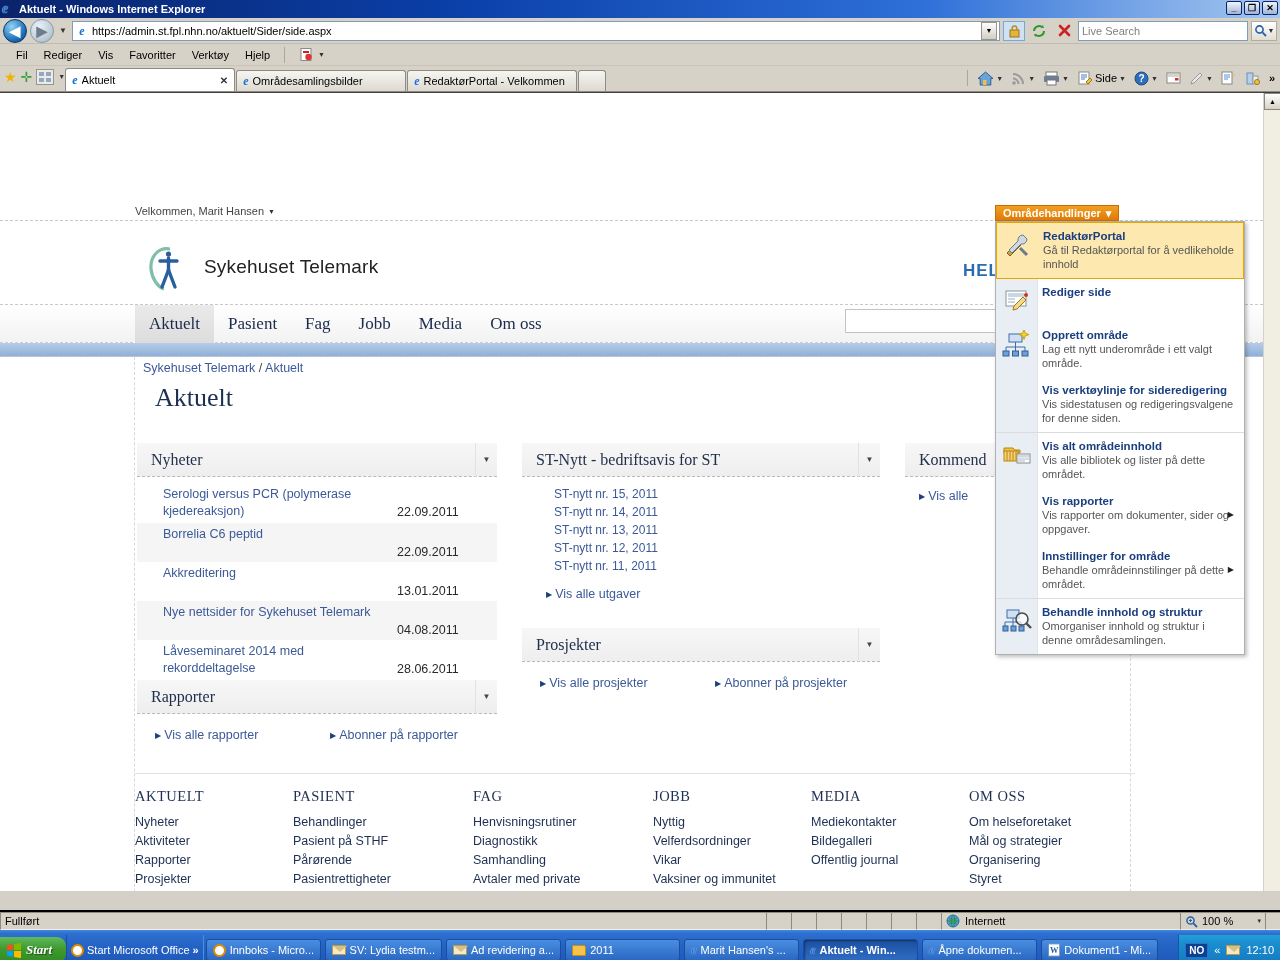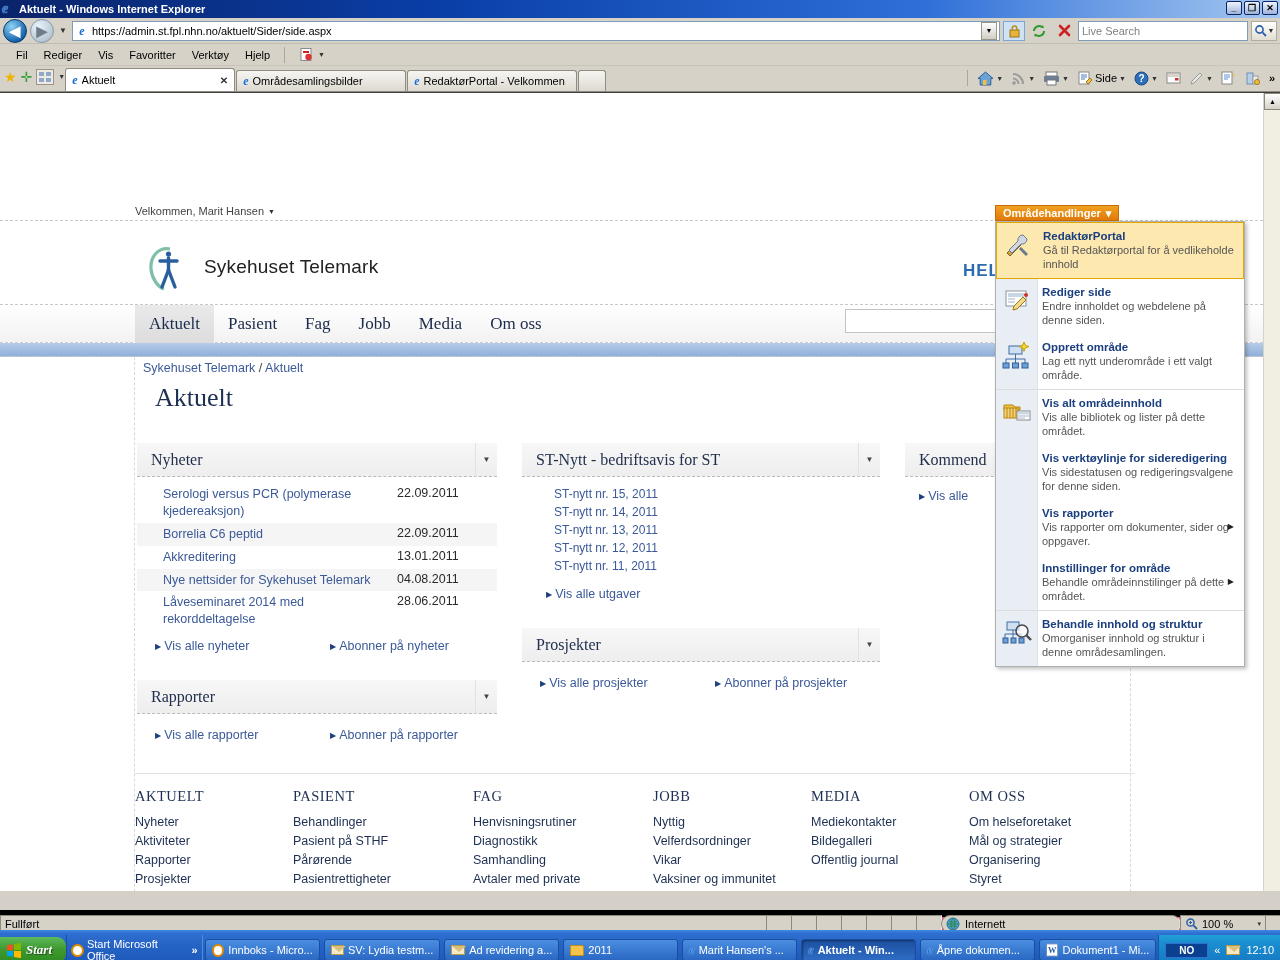--- a/index.html
+++ b/index.html
@@ -180,21 +180,21 @@
   .wp-menu{
     width:22px;height:34px;border-left:1px solid #e2e2e2;display:flex;
     align-items:center;justify-content:center;font-size:8px;color:#444;
   }
   .wp-body{padding:6px 0 4px 0;}
   .nrow{
     display:flex;align-items:flex-start;padding:3px 8px 3px 26px;font-size:12.5px;
   }
   .nrow.alt{background:#f5f5f5;}
   .nrow .t{flex:1;color:#3b5998;line-height:1.35;padding-right:8px;}
-  .nrow .d{width:92px;color:#2a2a2a;}
+  .nrow .d{width:92px;color:#2a2a2a;margin-top:19px;}
   .linkrow{display:flex;padding:8px 8px 2px 18px;font-size:12.5px;gap:0;}
   .lk{color:#3b5998;display:flex;align-items:center;gap:3px;}
   .lk .bullet{font-size:8px;color:#1d3f7d;}
   .lk.w1{width:175px;}
   .stlist{padding:8px 0 4px 0;}
   .stitem{font-size:12px;color:#3b5998;padding:2px 0 2px 32px;}
   
   .footerwrap{
     position:absolute;left:135px;top:680px;width:1000px;
     border-top:1px solid #e2e2e2;padding-top:14px;display:flex;gap:0;
@@ -235,21 +235,21 @@
   .sa-item.hl{background:#fde8b0;border:1px solid #e0a800;}
   .sa-item.sepabove{border-top:1px solid #dcdcdc;}
   .sa-ico{width:42px;min-width:42px;display:flex;align-items:flex-start;justify-content:center;padding-top:2px;}
   .sa-txt{flex:1;padding-left:4px;position:relative;}
   .sa-t{font-size:11.5px;font-weight:bold;color:#1a3e7e;line-height:14px;}
   .sa-d{font-size:11px;color:#555;line-height:13.5px;margin-top:1px;}
   .sa-arrow{position:absolute;right:2px;top:16px;font-size:8px;color:#222;}
   
   .statusbar{
     position:absolute;left:0;top:910px;width:1280px;height:20px;background:#ec4899;
-    border-top:7px solid #000000;display:flex;align-items:center;font-size:11px;
+    border-top:2px solid #000000;display:flex;align-items:center;font-size:11px;
   }
   .sb-cell{height:18px;border:1px solid #a8a494;border-top-color:#8f8b7c;
     border-left-color:#8f8b7c;border-right-color:#f0eee6;border-bottom-color:#f0eee6;
     display:flex;align-items:center;padding:0 4px;margin-right:-1px;background:#d6d2c8;}
   
   .taskbar{
     position:absolute;left:0;top:930px;width:1280px;height:40px;
     background:linear-gradient(to bottom,#3f8ae2 0%,#2f6fd0 8%,#2463c4 40%,#1d57b8 88%,#17499e 100%);
     display:flex;align-items:center;
   }
@@ -271,21 +271,21 @@
     border:1px solid #1a4fa0;border-radius:3px;overflow:hidden;white-space:nowrap;
   }
   .tb-task.active{background:linear-gradient(to bottom,#1c4f9e,#2e6cc4);font-weight:bold;
     box-shadow:inset 1px 1px 2px rgba(0,0,0,.4);}
   .tray{
     margin-left:auto;height:30px;display:flex;align-items:center;gap:6px;padding:0 6px;
     background:linear-gradient(to bottom,#21a0d8 0%,#1a8fd0 25%,#1577c0 100%);
     border-left:1px solid #0f5aa0;color:#fff;font-size:11px;
   }
   .langbox{
-    background:#0b3f8f;color:#fff;font-size:10px;font-weight:bold;padding:1px 13px;border:1px solid #2f6fd0;
+    background:#0b3f8f;color:#fff;font-size:10px;font-weight:bold;padding:1px 3px;border:1px solid #2f6fd0;
   }
   .folder-ico{
     width:14px;height:11px;background:#f3c34e;border:1px solid #c48f14;border-radius:1px 2px 1px 1px;
   }
   .env-ico{
     width:14px;height:10px;background:#f6e9c8;border:1px solid #b99b45;position:relative;
   }
   .env-ico:after{
     content:'';position:absolute;left:0;top:0;width:0;height:0;
     border-left:7px solid transparent;border-right:7px solid transparent;border-top:6px solid #d9c07e;
@@ -701,21 +701,20 @@
               <rect x="3" y="4" width="20" height="15" fill="#fff" stroke="#8a93a0"></rect>
               <rect x="5" y="6" width="16" height="4" fill="#c9d6e4"></rect>
               <path d="M5 12h7M5 15h7" stroke="#9fb0c4"></path>
               <path d="M10 23l1-4 9-9 3 3-9 9z" fill="#f3d98c" stroke="#a07c10"></path>
               <path d="M20 10l3 3" stroke="#a07c10"></path>
               <circle cx="23" cy="8" r="2" fill="#cc3322"></circle>
             </svg>
           </span>
           <span class="sa-txt">
             <span class="sa-t">Rediger side</span>
-            <span class="sa-d" style="display:block;">Endre innholdet og webdelene på denne siden.</span>
           </span>
         </div>
 
 
         <div class="sa-item">
           <span class="sa-ico">
             <svg width="30" height="28" viewBox="0 0 30 28">
               <rect x="7" y="4" width="13" height="8" fill="#cfe0f2" stroke="#3f6da8"></rect>
               <path d="M13.5 12v5M4 17h19M4 17v4M13.5 17v4M23 17v4" stroke="#3f6da8"></path>
               <rect x="1" y="21" width="6" height="5" fill="#6f9fd8" stroke="#2f5f96"></rect>
@@ -723,42 +722,42 @@
               <rect x="20" y="21" width="6" height="5" fill="#6f9fd8" stroke="#2f5f96"></rect>
               <path d="M22 0l1.4 3.3L27 4.6l-3.6 1.2L22 9.4l-1.4-3.6L17 4.6l3.6-1.3z" fill="#f5d23c" stroke="#c9a400"></path>
             </svg>
           </span>
           <span class="sa-txt">
             <span class="sa-t">Opprett område</span>
             <span class="sa-d" style="display:block;">Lag ett nytt underområde i ett valgt område.</span>
           </span>
         </div>
 
+        <div class="sa-item">
+          <span class="sa-ico"></span>
+          <span class="sa-txt">
+            <span class="sa-t">Vis verktøylinje for sideredigering</span>
+            <span class="sa-d" style="display:block;">Vis sidestatusen og redigeringsvalgene for denne siden.</span>
+          </span>
+        </div>
+
         <div class="sa-item sepabove">
           <span class="sa-ico">
             <svg width="30" height="26" viewBox="0 0 30 26">
               <path d="M2 7h9l2 2h5v3H2z" fill="#f0c24a" stroke="#b8860b"></path>
               <rect x="2" y="10" width="14" height="10" fill="#f5d27a" stroke="#b8860b"></rect>
               <path d="M5 10v10M8 10v10M11 10v10M14 10v10" stroke="#b8860b"></path>
               <rect x="15" y="13" width="13" height="9" fill="#fff" stroke="#8a8a8a"></rect>
               <rect x="16" y="14" width="11" height="2.5" fill="#cbd8e6"></rect>
               <path d="M16 18h11M16 20h7" stroke="#aab8c8"></path>
             </svg>
           </span>
           <span class="sa-txt">
             <span class="sa-t">Vis alt områdeinnhold</span>
             <span class="sa-d" style="display:block;">Vis alle bibliotek og lister på dette området.</span>
-          </span>
-        </div>
-
-        <div class="sa-item">
-          <span class="sa-ico"></span>
-          <span class="sa-txt">
-            <span class="sa-t">Vis verktøylinje for sideredigering</span>
-            <span class="sa-d" style="display:block;">Vis sidestatusen og redigeringsvalgene for denne siden.</span>
           </span>
         </div>
 
         <div class="sa-item">
           <span class="sa-ico"></span>
           <span class="sa-txt">
             <span class="sa-t">Vis rapporter</span>
             <span class="sa-d" style="display:block;">Vis rapporter om dokumenter, sider og oppgaver.</span>
             <span class="sa-arrow">▶</span>
           </span>
@@ -802,21 +801,21 @@
 
 <div class="statusbar">
   <div class="sb-cell" style="flex:1;">Fullført</div>
   <div class="sb-cell" style="width:26px;"></div>
   <div class="sb-cell" style="width:26px;"></div>
   <div class="sb-cell" style="width:26px;"></div>
   <div class="sb-cell" style="width:26px;"></div>
   <div class="sb-cell" style="width:26px;"></div>
   <div class="sb-cell" style="width:26px;"></div>
   <div class="sb-cell" style="width:26px;"></div>
-  <div class="sb-cell" style="width:240px;gap:5px;border-radius:9px;">
+  <div class="sb-cell" style="width:240px;gap:5px;">
     <svg width="14" height="14" viewBox="0 0 14 14">
         <circle cx="7" cy="7" r="6" fill="#4a9fd8" stroke="#2a6fa8"></circle>
         <path d="M1 7h12M7 1c2.5 3 2.5 9 0 12M7 1c-2.5 3-2.5 9 0 12" fill="none" stroke="#2f8a3f"></path>
         <path d="M3 4c2 1.5 6 1.5 8 0M3 10c2-1.5 6-1.5 8 0" fill="none" stroke="#2f8a3f"></path>
       </svg>
     <span>Internett</span>
   </div>
   <div class="sb-cell" style="width:86px;gap:4px;">
     <svg width="13" height="13" viewBox="0 0 13 13">
         <circle cx="5.5" cy="5.5" r="3.6" fill="none" stroke="#2a5fa8" stroke-width="1.5"></circle>

